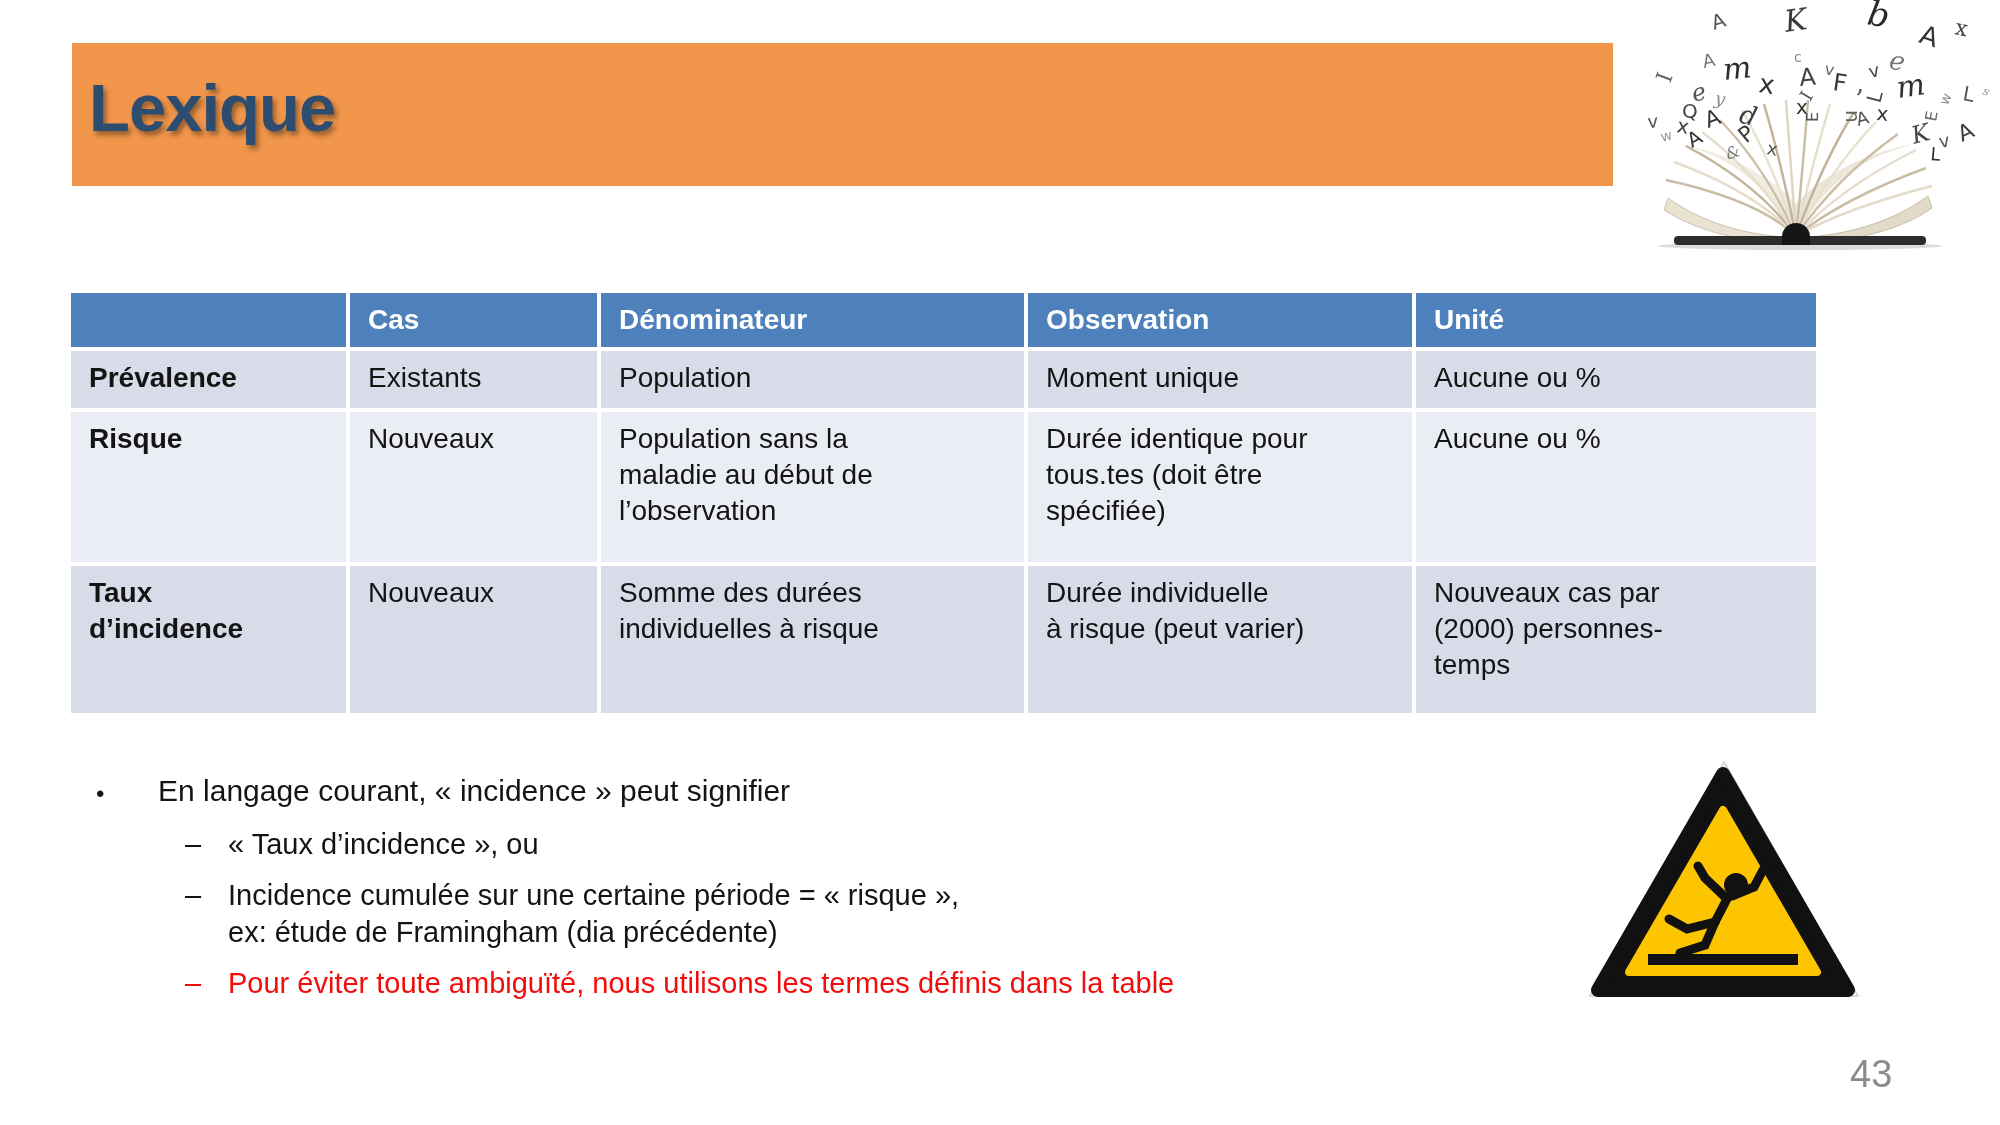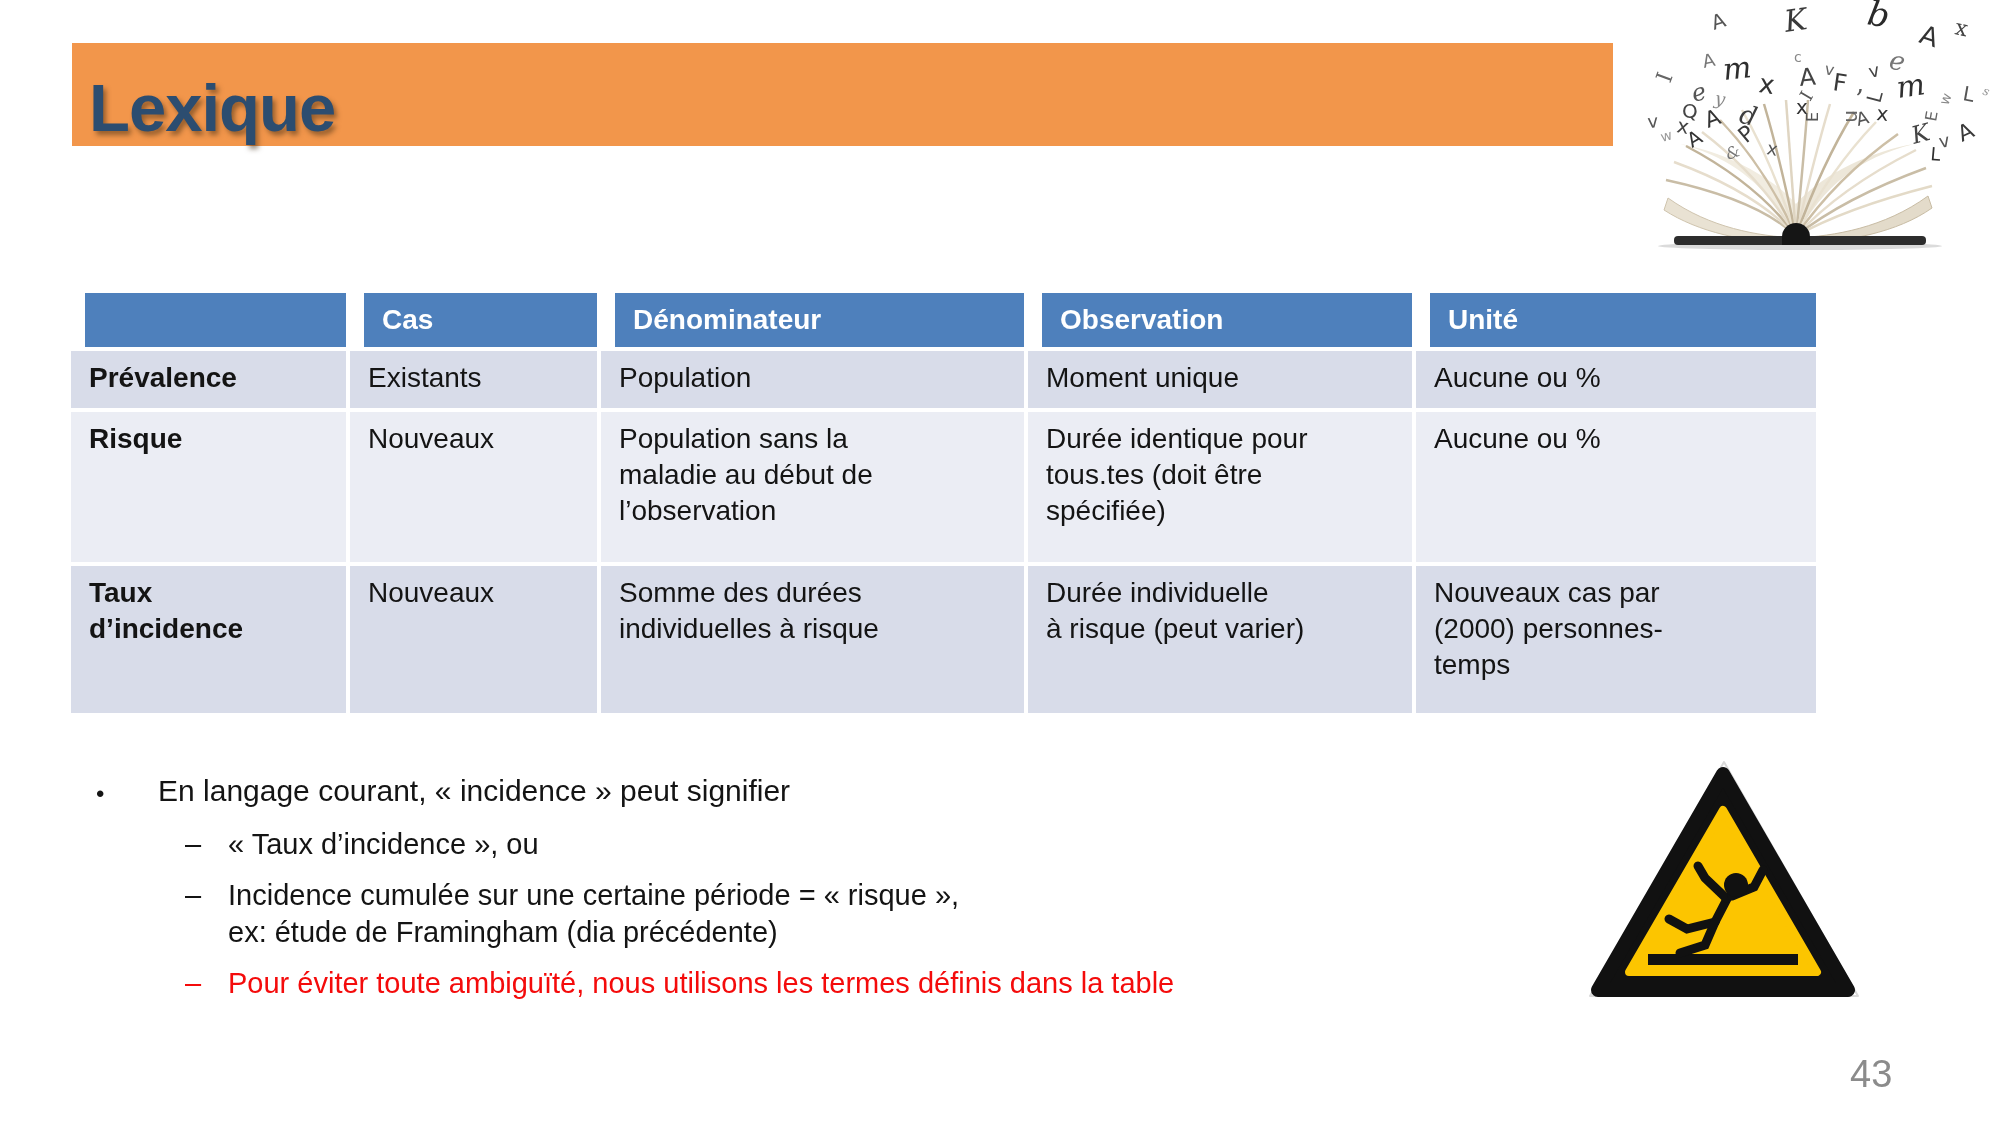--- a/index.html
+++ b/index.html
@@ -5,21 +5,21 @@
   * { margin:0; padding:0; box-sizing:border-box; }
   html,body { background:#ffffff; }
   body { font-family:"Liberation Sans", sans-serif; }
   .slide {
     position:relative; width:2000px; height:1125px;
     background:#ffffff; overflow:hidden;
   }
 
   
   .banner {
-    position:absolute; left:72px; top:43px; width:1541px; height:103px;
+    position:absolute; left:72px; top:43px; width:1541px; height:143px;
     background:#F2964B;
     text-align:right;
   }
   .banner .title {
     position:absolute; left:17px; top:28px;
     font-size:67px; font-weight:600; line-height:1.1;
     color:#2C4D70; letter-spacing:-1px;
     text-shadow:3px 4px 5px rgba(60,40,15,0.5);
   }
 
@@ -30,21 +30,21 @@
   .lex-table {
     position:absolute; left:71px; top:293px;
     display:grid;
     grid-template-columns:275px 247px 423px 384px 400px;
     grid-template-rows:54px 57px 150px 147px;
     gap:4px;
     font-size:28px; line-height:36px; color:#141414;
   }
   .lex-table .th {
     background:#4E80BC; color:#ffffff; font-weight:bold;
-    display:flex; align-items:center; padding-left:18px;margin-left:14px;
+    display:flex; align-items:center; padding-left:18px;
   }
   .lex-table .cell { padding:9px 16px 4px 18px; white-space:pre-line; }
   .bandA { background:#D8DCE9; }
   .bandB { background:#EBEDF4; }
   .rowlabel { font-weight:bold; }
 
   
   .bullets { position:absolute; left:96px; top:772px; width:1420px; color:#141414; }
   .b-main { display:flex; font-size:30px; line-height:38px; }
   .b-main .dot { width:62px; font-size:24px; padding-top:3px; }

